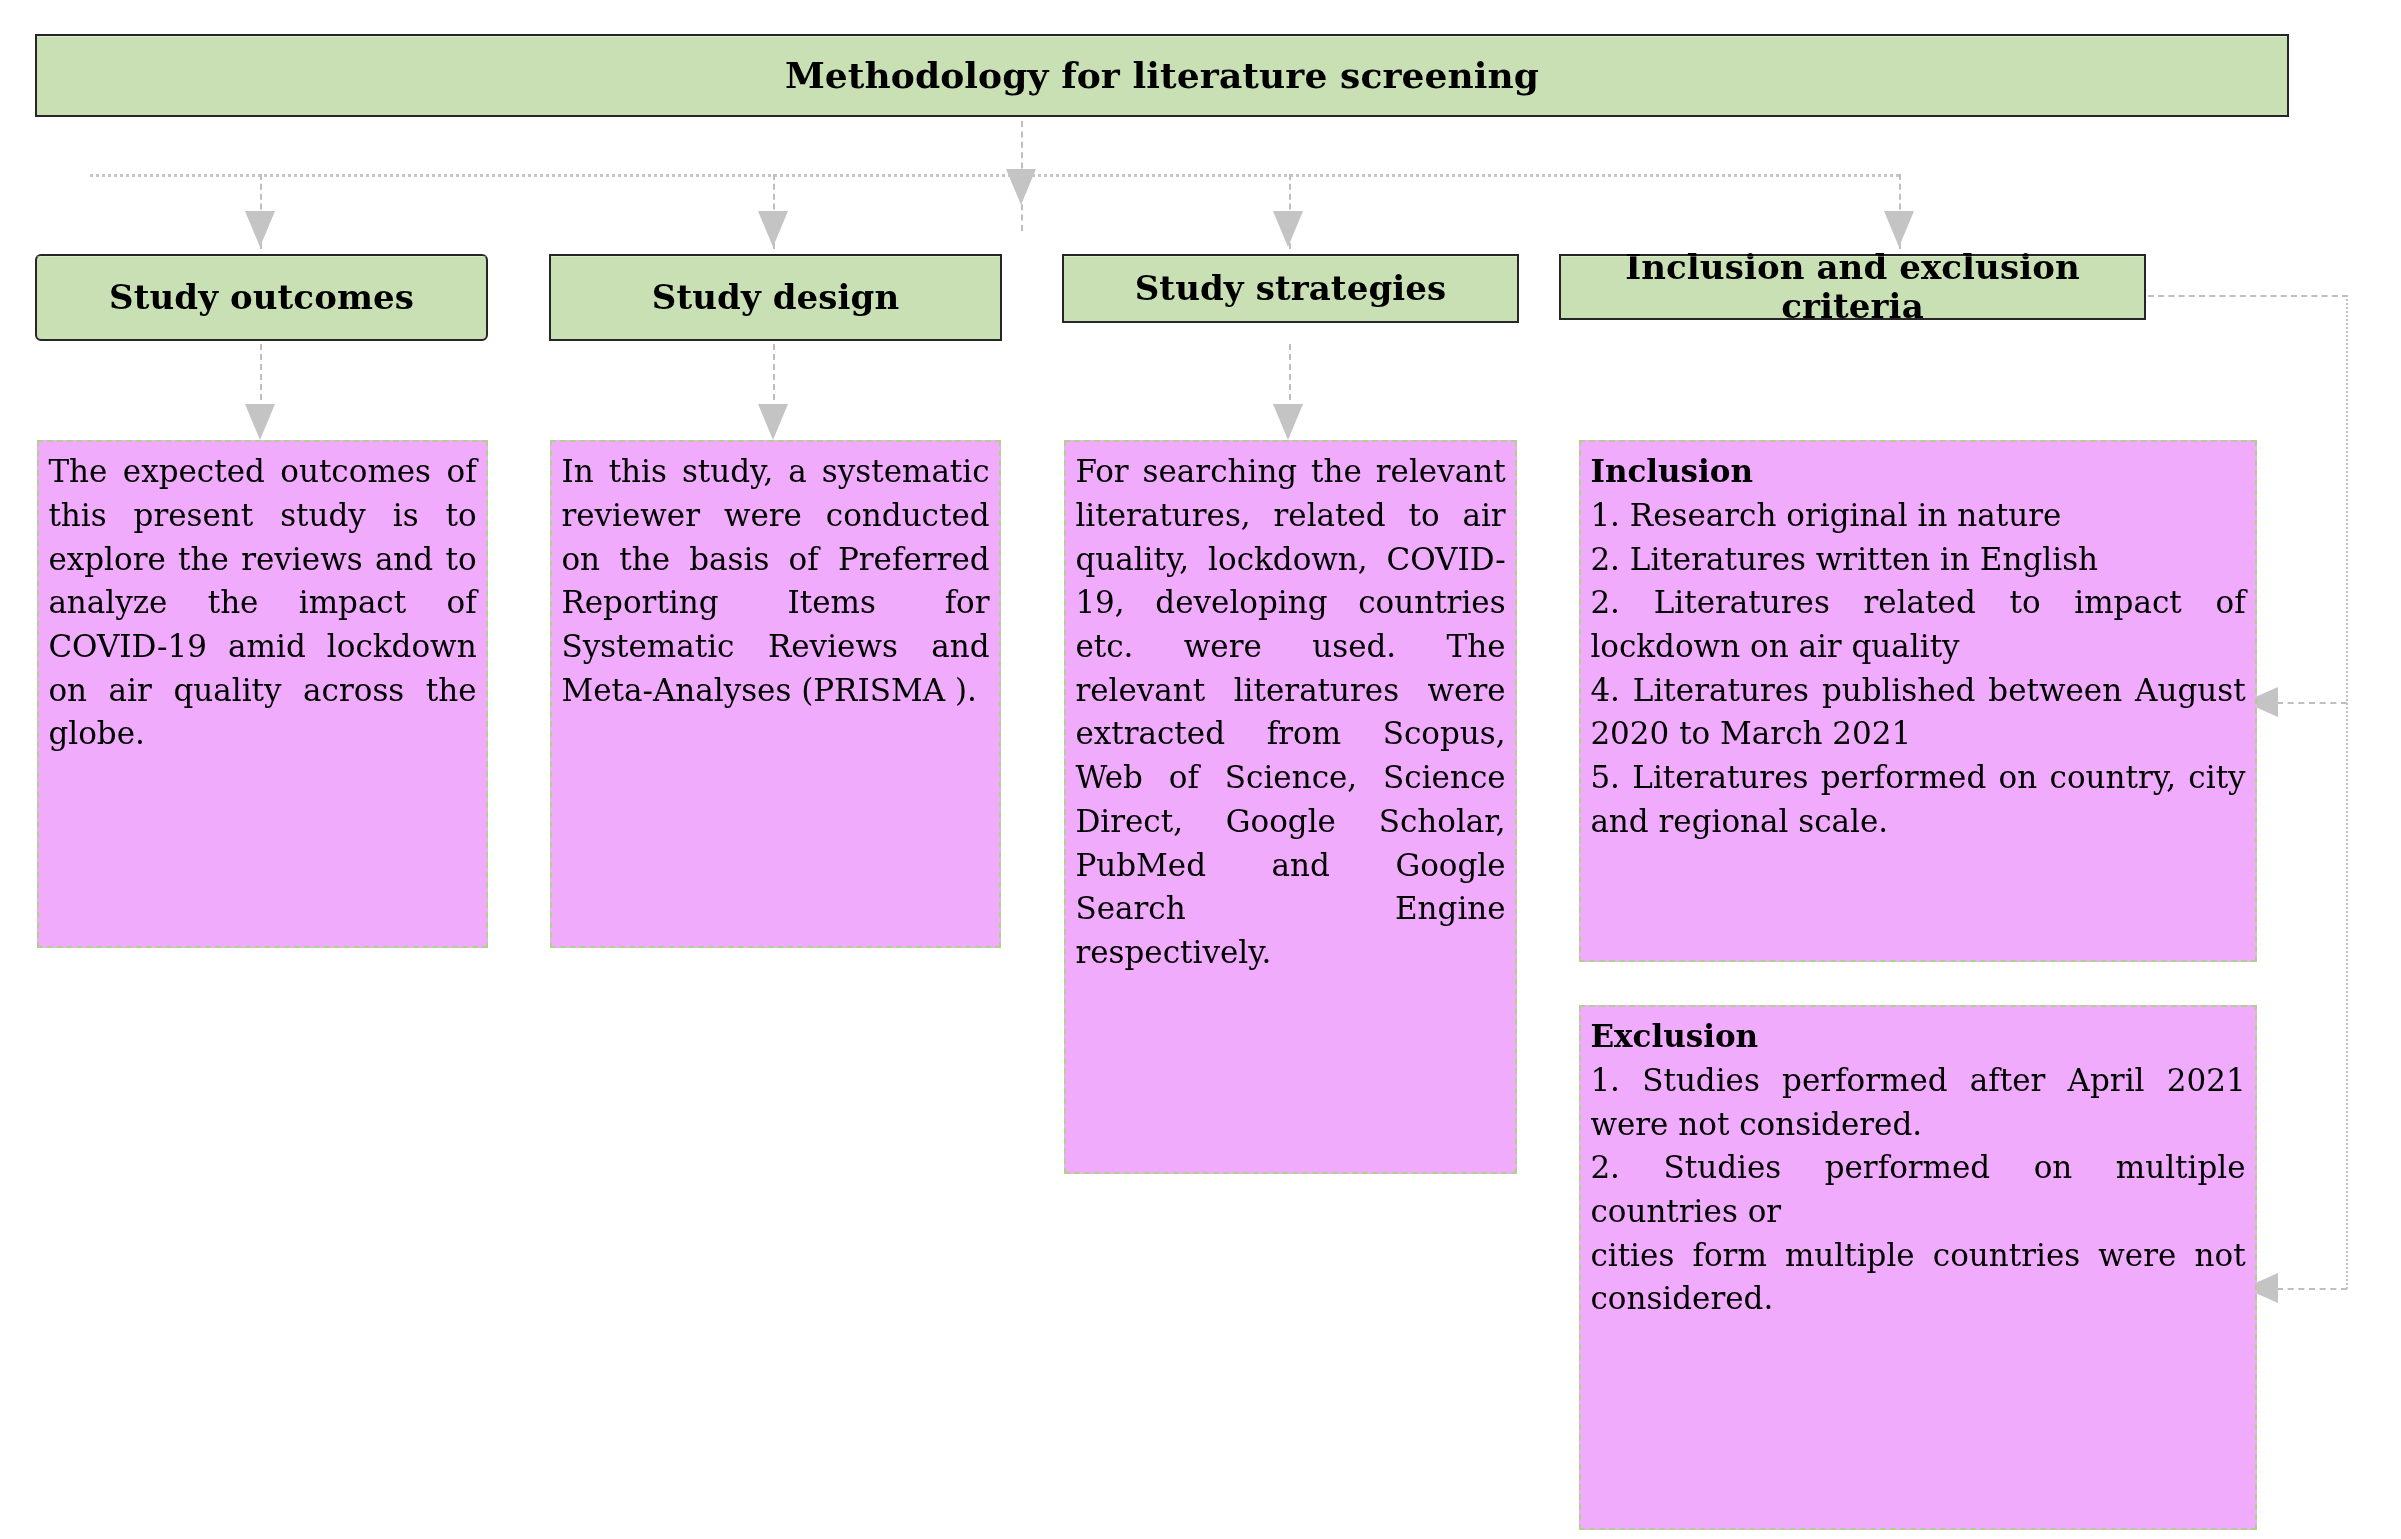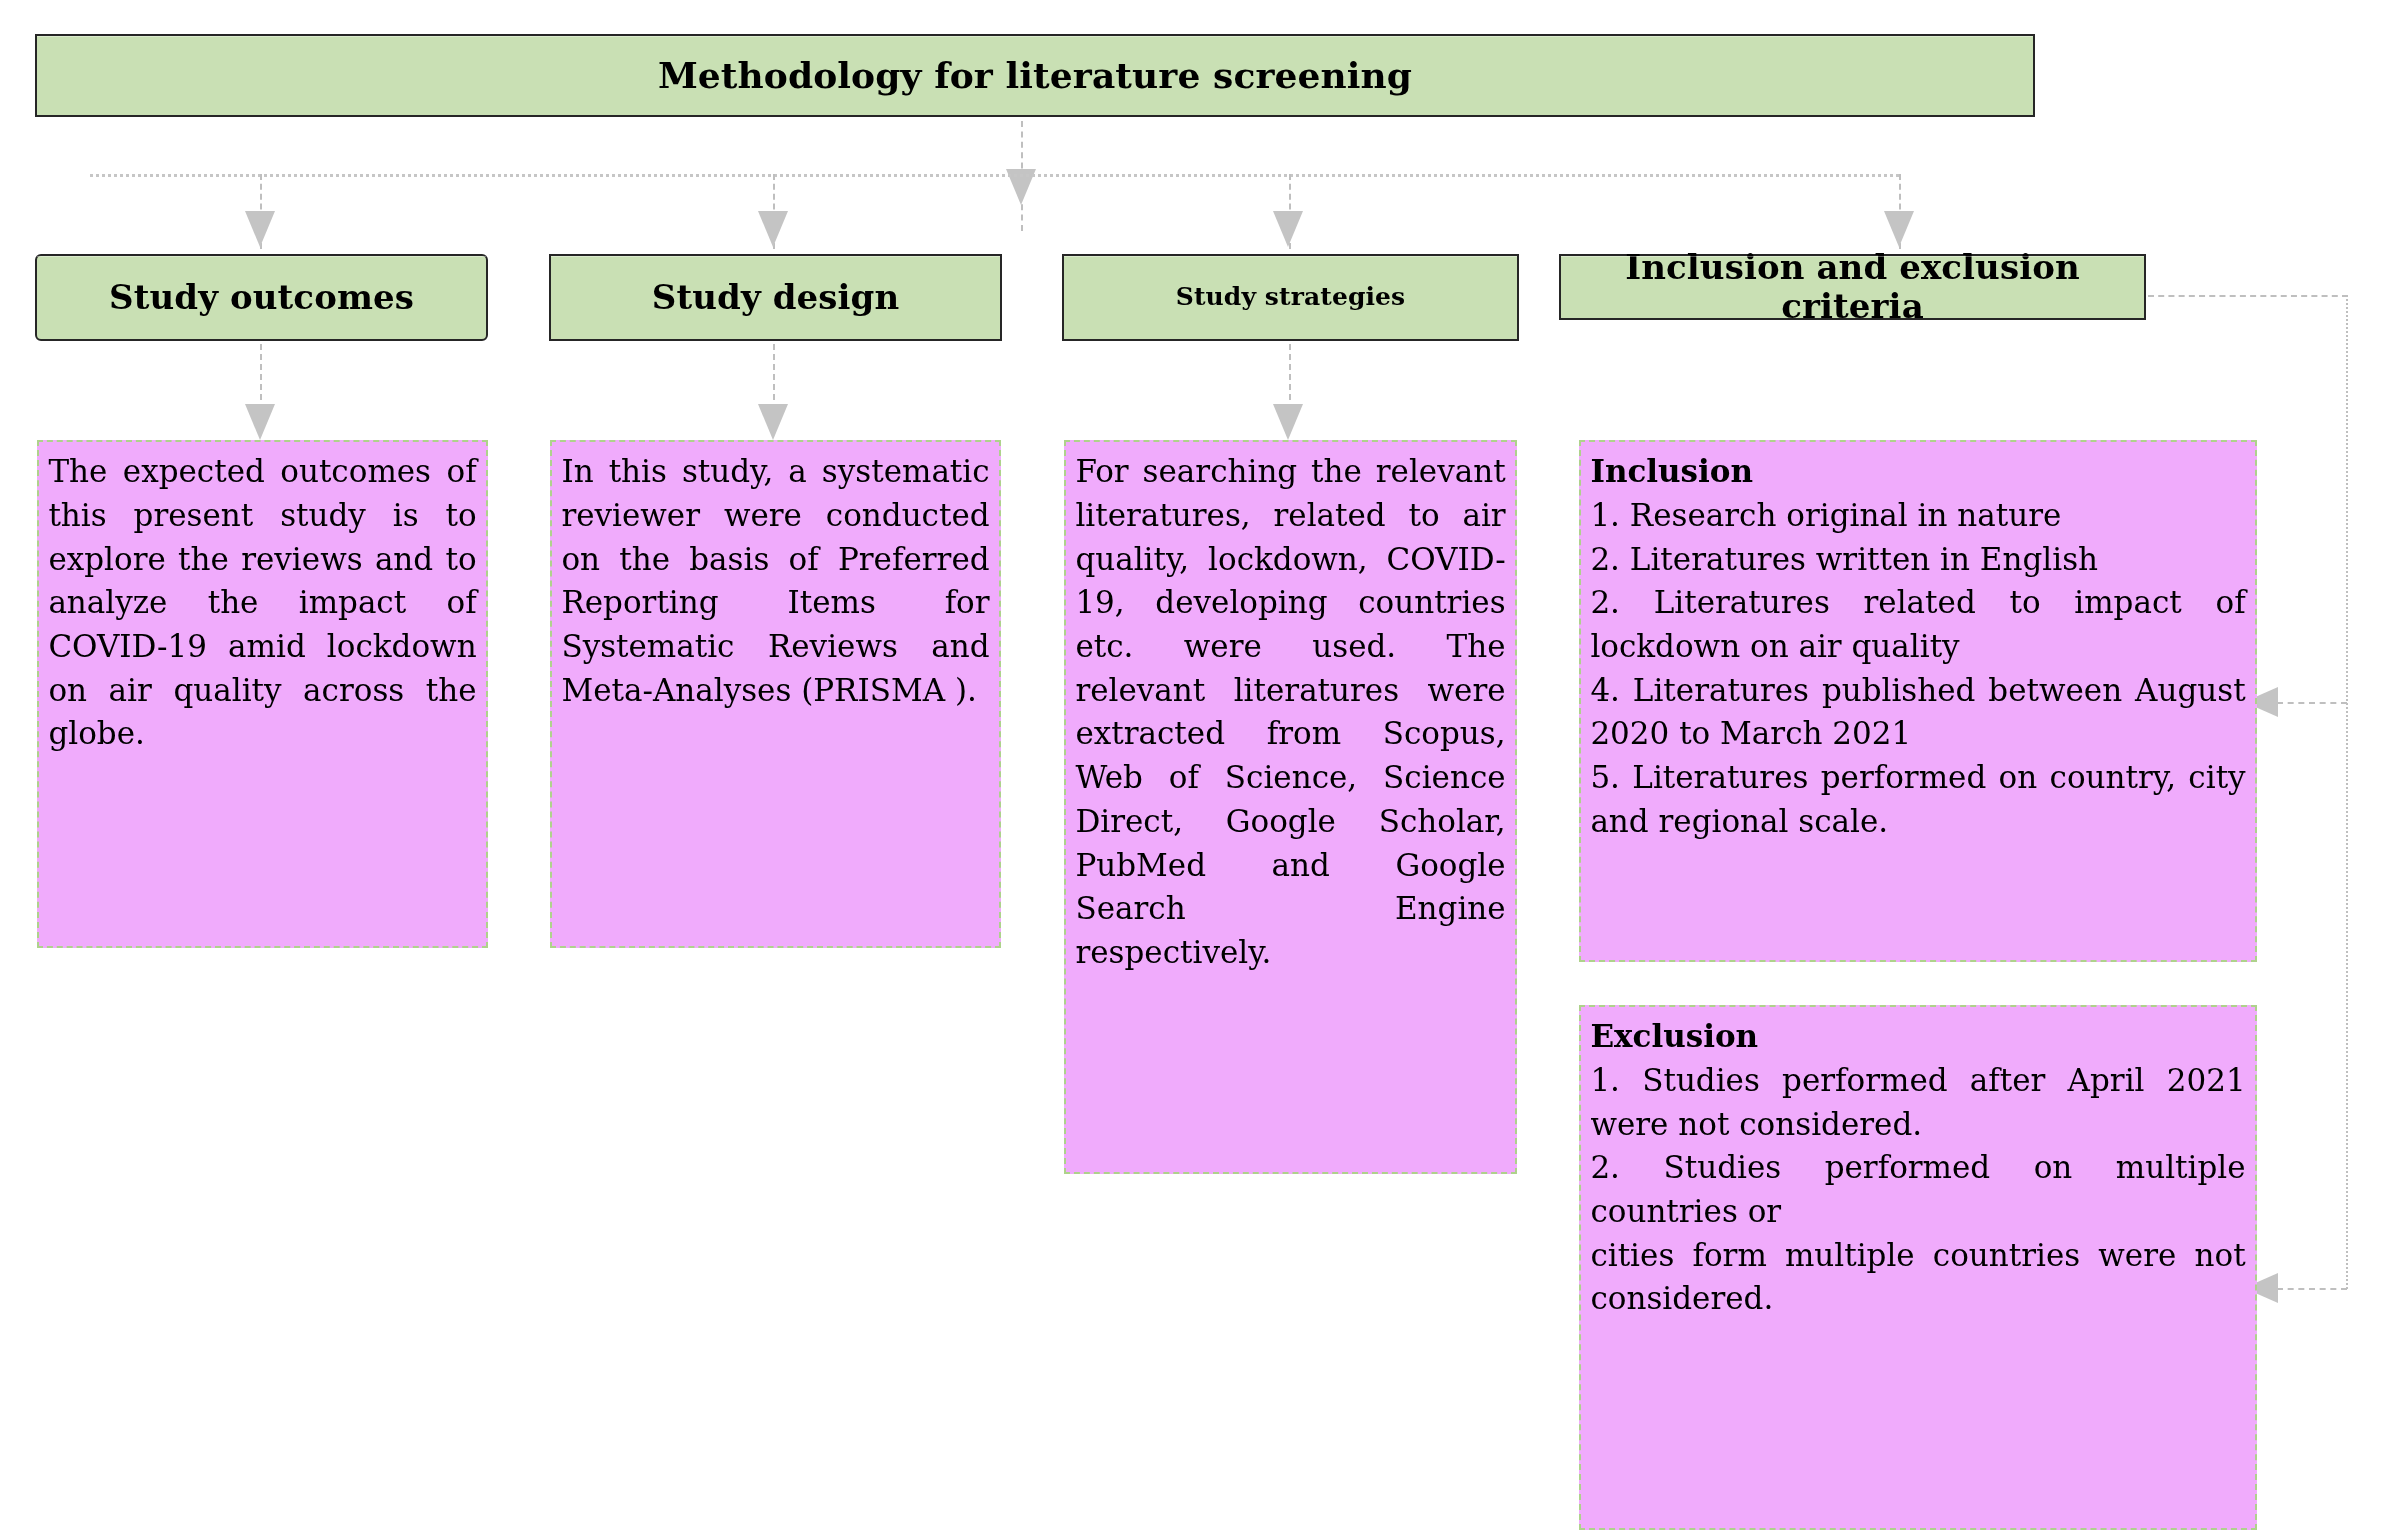--- a/index.html
+++ b/index.html
@@ -34,26 +34,26 @@
   }
   .gbox::after {
     
     content: "";
     position: absolute;
     left: 0; right: 0; top: 0; bottom: 0;
     border-top: 1.8px solid rgba(255,255,255,0.35);
     pointer-events: none;
   }
   #title-box {
-    left: 35px;  top: 34px;  width: 2000px; height: 83px;
+    left: 35px;  top: 34px;  width: 2254px; height: 83px;
     font-size: 36px;
   }
   #hdr-0 { left: 35px;   top: 254px; width: 453px;  height: 87px; font-size: 34px; border-radius: 6px; }
   #hdr-1 { left: 549px;  top: 254px; width: 453px;  height: 87px; font-size: 34px; }
-  #hdr-2 { left: 1062px; top: 254px; width: 457px;  height: 87px; font-size: 25px; }
+  #hdr-2 { left: 1062px; top: 254px; width: 457px;  height: 69px; font-size: 34px; }
   #hdr-3 { left: 1559px; top: 254px; width: 587px; height: 66px; font-size: 34px; }
 
   
   .dbox {
     position: absolute;
     box-sizing: border-box;
     background: #f0abfc;
     border: 2.3px dashed #aed28b;
     color: #000000;
     font-size: 31px;

